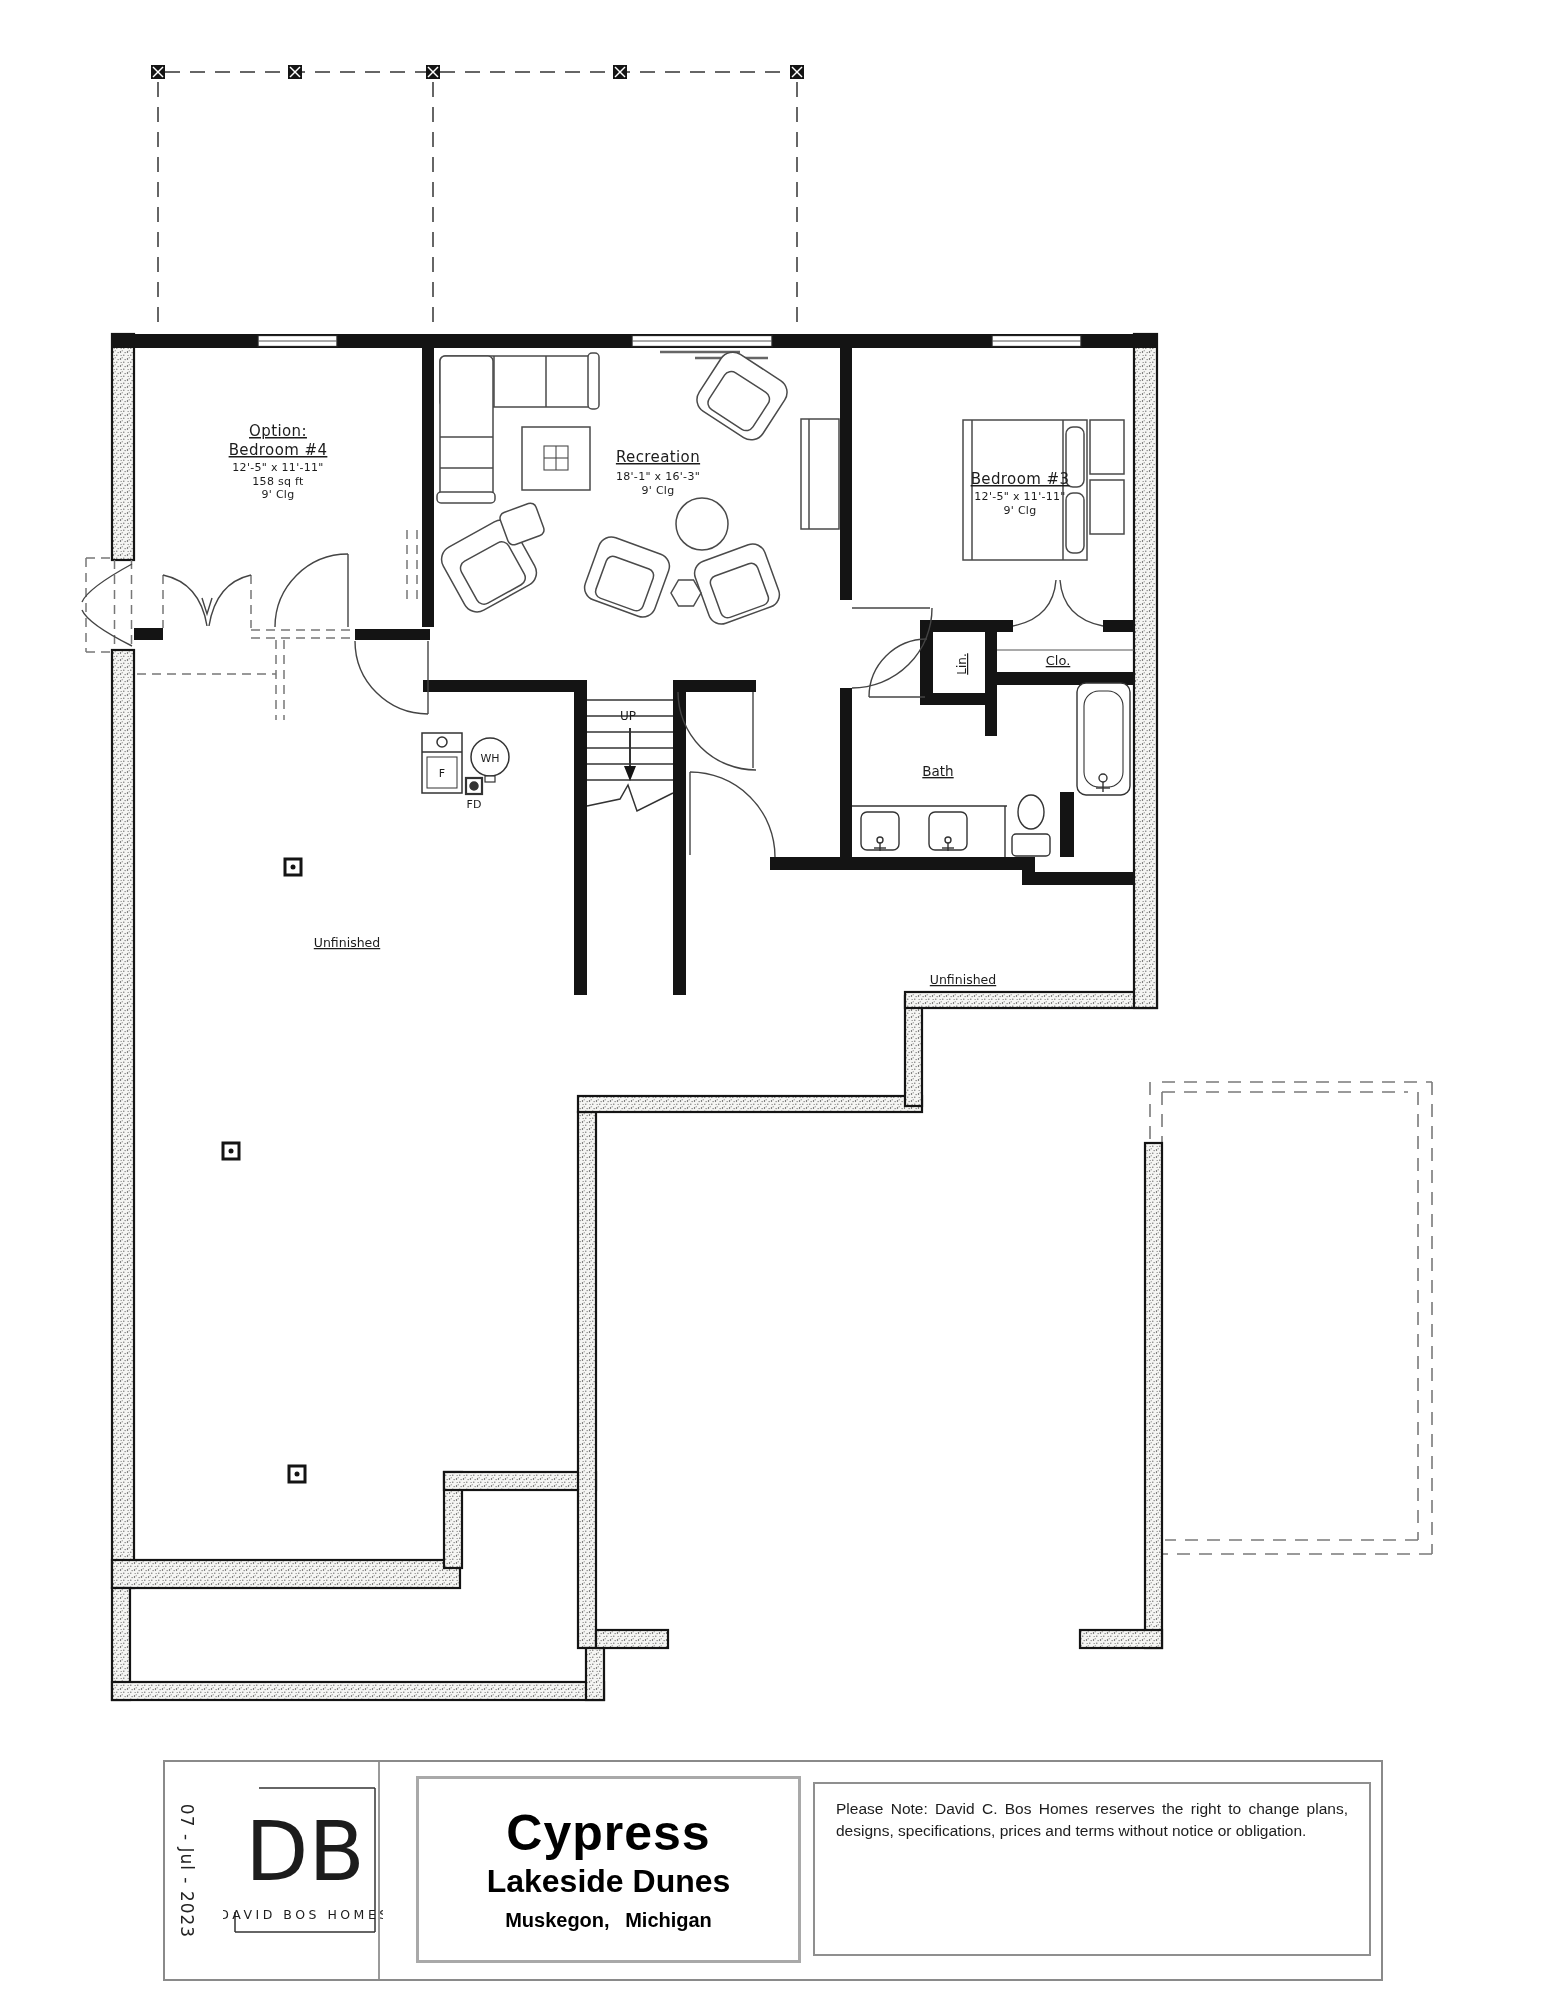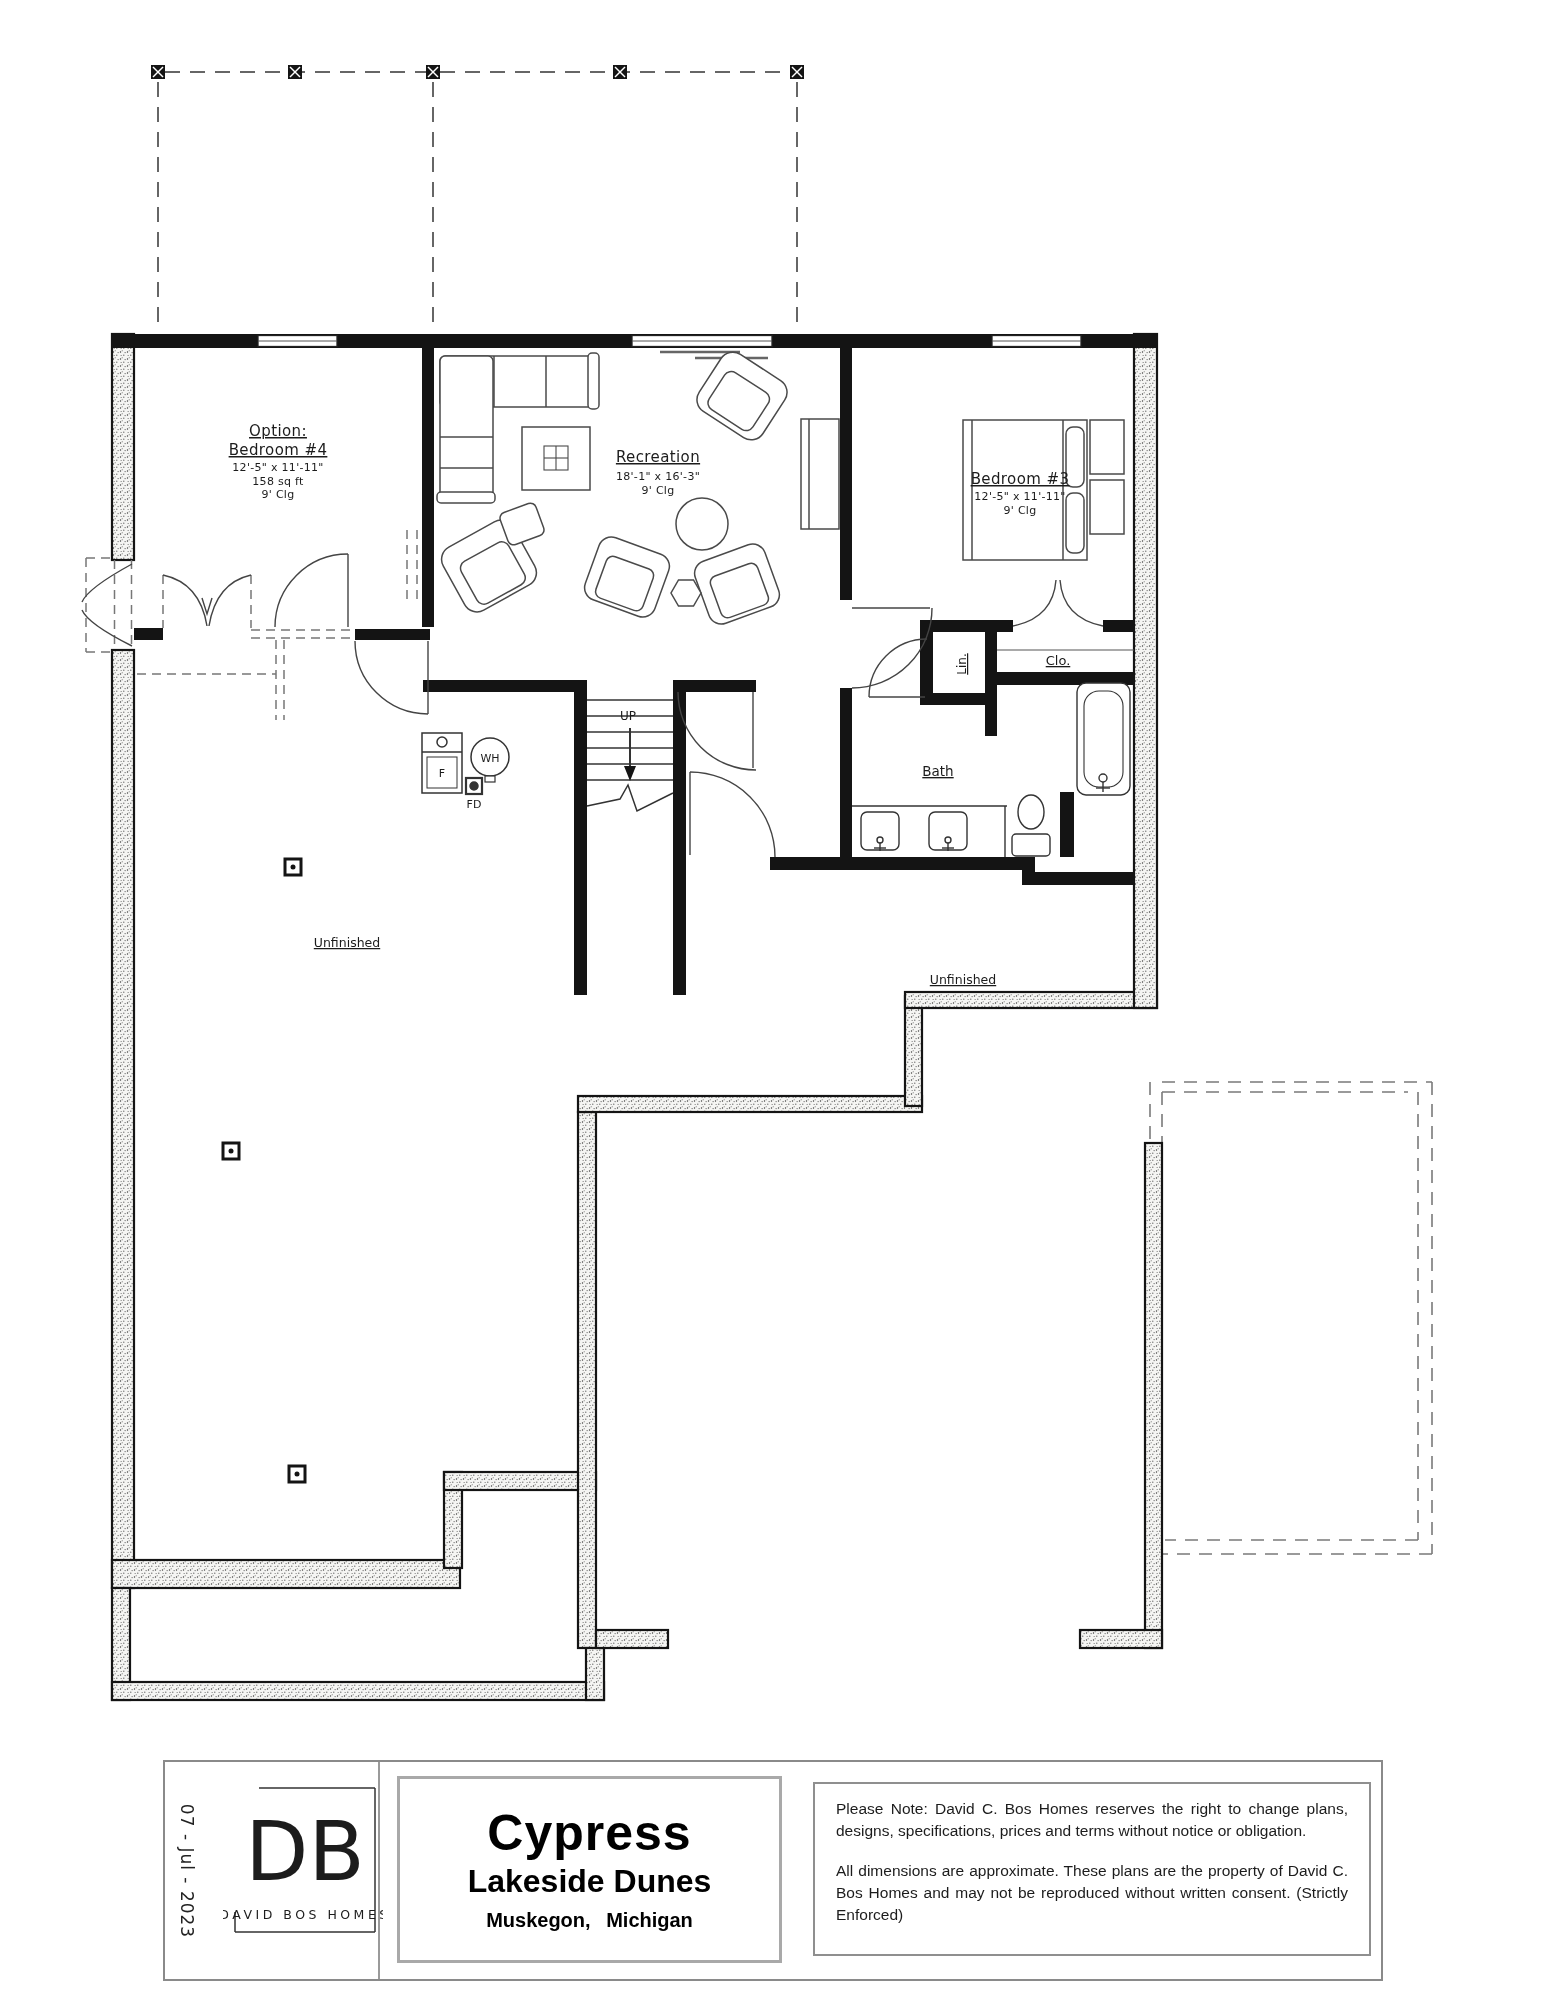--- a/index.html
+++ b/index.html
@@ -11,21 +11,21 @@
   .dim{font-size:11px;letter-spacing:.3px;}
   
   .tb-outer{position:absolute;left:163px;top:1760px;width:1216px;height:217px;
             border:2px solid #8a8a8a;background:#fff;}
   .tb-divider{position:absolute;left:213px;top:0;width:2px;height:100%;background:#9a9a9a;}
   .tb-date{position:absolute;left:0px;top:0;width:44px;height:100%;display:flex;
            align-items:center;justify-content:center;}
   .tb-date span{transform:rotate(90deg);white-space:nowrap;font-size:17px;
                 letter-spacing:1px;color:#222;}
   .tb-logo{position:absolute;left:58px;top:20px;}
-  .tb-cypress{position:absolute;left:232px;top:14px;width:379px;height:181px;
+  .tb-cypress{position:absolute;left:251px;top:14px;width:379px;height:181px;
               border:3px solid #a9a9a9;display:flex;flex-direction:column;
               align-items:center;justify-content:center;
               font-family:"Liberation Sans",sans-serif;color:#000;background:#fff;}
   .tb-cypress .t1{font-size:50px;font-weight:bold;letter-spacing:1px;line-height:1.05;}
   .tb-cypress .t2{font-size:32px;font-weight:bold;margin-top:4px;}
   .tb-cypress .t3{font-size:20px;font-weight:bold;margin-top:9px;word-spacing:10px;}
   .tb-note{position:absolute;left:648px;top:20px;width:512px;height:142px;
            border:2px solid #8f8f8f;padding:14px 21px;background:#fff;
            font-family:"Liberation Sans",sans-serif;}
   .tb-note p{margin:0 0 18px 0;font-size:15.5px;line-height:1.42;color:#1c1c1c;
@@ -363,17 +363,16 @@
       <text x="82" y="137" text-anchor="middle" font-family="DejaVu Serif, serif" font-size="12.5" letter-spacing="3.5" fill="#2a2a2a">DAVID BOS HOMES</text>
     </svg>
   </div>
   <div class="tb-cypress">
     <div class="t1">Cypress</div>
     <div class="t2">Lakeside Dunes</div>
     <div class="t3">Muskegon, Michigan</div>
   </div>
   <div class="tb-note">
     <p>Please Note: David C. Bos Homes reserves the right to change plans, designs, specifications, prices and terms without notice or obligation.</p>
-    <p>All dimensions are approximate. These plans are the property of David C. Bos Homes and may not be reproduced without written consent. (Strictly Enforced)</p>
   </div>
 </div>
 
 </div>
 
 </body></html>

